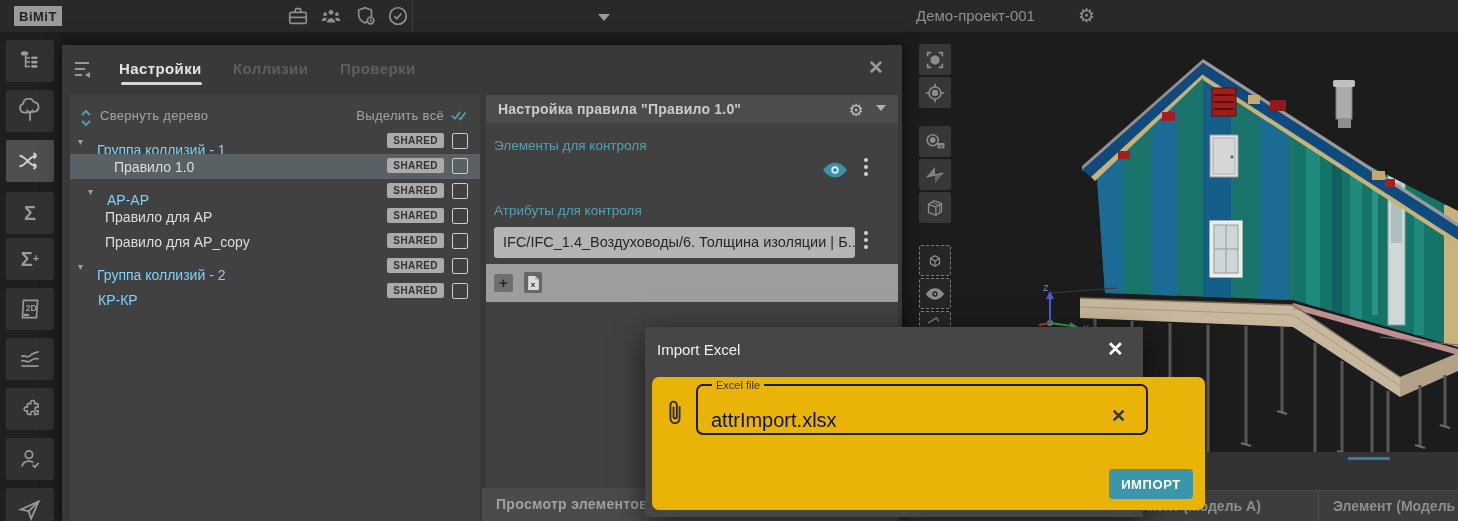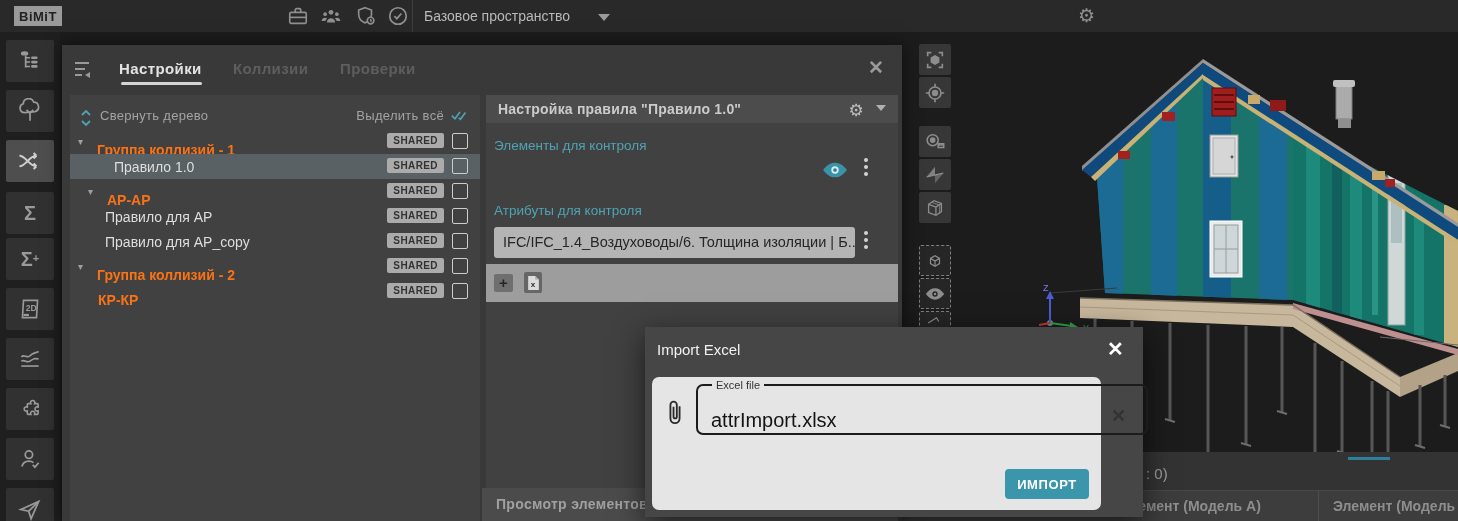--- a/index.html
+++ b/index.html
@@ -54,21 +54,21 @@
   .tree-toolbar{position:relative;height:24px;margin-top:10px;font-size:13px;letter-spacing:.3px;}
   .link{color:#a3a3a3;}
   .unfold-icon{position:absolute;left:8px;top:3px;width:16px;height:18px;color:#4fa3b4;}
   .collapse-link{position:absolute;left:30px;top:3px;}
   .selectall-link{position:absolute;right:36px;top:3px;}
   .dblcheck-icon{position:absolute;right:10px;top:2px;width:20px;height:18px;color:#4fa3b4;}
   .tree-row{position:relative;height:25px;display:flex;align-items:center;}
   .tree-row.selected{background:#596165;}
   .tree-row .caret{width:14px;font-size:10px;color:#9f9f9f;flex:0 0 14px;margin-right:5px;}
   .tree-row .lbl{font-size:14px;color:#dedede;white-space:nowrap;}
-  .tree-row .lbl.bold{font-weight:bold;color:#f97316;margin-top:17px;}
+  .tree-row .lbl.bold{font-weight:normal;color:#7dd3fc;margin-top:17px;}
   .badge{position:absolute;right:36px;top:4px;background:#ababab;color:#333;font-size:10px;font-weight:bold;
          letter-spacing:.4px;padding:2px 6px;border-radius:2px;}
   .cbox{position:absolute;right:12px;top:4px;width:14px;height:14px;border:1px solid #cdcdcd;border-radius:2px;}
   
   .rule-panel{position:absolute;left:424px;top:50px;width:412px;height:393px;background:#414141;overflow:hidden;}
   .gear-btn{position:absolute;right:34px;top:2px;font-size:17px;color:#bdbdbd;font-weight:normal;}
   .field-label{position:absolute;left:8px;color:#4fa3b4;font-size:13.5px;}
   .field-input{position:absolute;left:8px;height:31px;background:#b4b4b4;border-radius:3px;color:#262626;
                font-size:14.5px;line-height:31px;padding:0 9px;white-space:nowrap;overflow:hidden;box-sizing:border-box;}
   .eye-btn{position:absolute;left:336px;top:66px;width:26px;height:20px;}
@@ -79,21 +79,21 @@
   .plus-btn{left:8px;width:19px;height:18px;background:#6f6f6f;color:#262626;font-size:15px;font-weight:bold;line-height:18px;}
   .excel-btn{left:38px;top:8px;width:18px;height:21px;background:#666;}
   
   .preview-bar{position:absolute;left:420px;top:443px;width:416px;height:33px;background:#4b4b4b;color:#a0a0a0;
                font-weight:bold;font-size:14px;line-height:33px;padding-left:14px;letter-spacing:.3px;box-sizing:border-box;}
   
   .modal{position:absolute;left:645px;top:327px;width:498px;height:190px;background:#464646;z-index:50;
          box-shadow:0 8px 28px rgba(0,0,0,.6);}
   .modal-title{position:absolute;left:12px;top:14px;color:#f1f1f1;font-size:15px;}
   .modal-close{position:absolute;left:462px;top:10px;color:#fff;font-size:20px;font-weight:bold;}
-  .modal-card{position:absolute;left:7px;top:50px;width:449px;height:133px;background:#e5e5e5;border-radius:7px;}
+  .modal-card{position:absolute;left:7px;top:50px;width:553px;height:133px;background:#eab308;border-radius:7px;}
   .clip-icon{position:absolute;left:12px;top:21px;width:22px;height:30px;color:#2a2a2a;}
   .file-fieldset{position:absolute;left:44px;top:2px;width:428px;height:52px;border:2px solid #1c1c1c;
                  border-radius:7px;margin:0;padding:0 10px;}
   .file-fieldset legend{font-size:11px;color:#333;padding:0 4px;margin-left:4px;}
   .file-value{position:absolute;left:13px;top:18px;font-size:20px;color:#141414;}
   .file-clear{position:absolute;right:20px;top:14px;color:#333;font-size:18px;font-weight:bold;}
   .import-btn{position:absolute;right:12px;bottom:11px;width:84px;height:30px;background:#3b96ac;border-radius:4px;
               color:#fff;font-size:13px;font-weight:bold;letter-spacing:.6px;display:flex;align-items:center;justify-content:center;}
 </style>
 </head>
@@ -127,22 +127,22 @@
     </svg>
     </span>
   <span class="tb-icon" style="left:387px">
     <svg viewBox="0 0 24 24" fill="none" stroke="currentColor" stroke-width="1.9">
       <circle cx="12" cy="12" r="9"></circle>
         <path d="M8 12.2l2.7 2.7 5-5.6"></path>
     </svg>
     </span>
 
   <div class="tb-divider"></div>
-  <div class="workspace">Базовое пространство</div>
   <div class="ws-caret"></div>
+  <div class="project">Демо-проект-001</div>
   <div class="tb-gear">⚙</div>
 </div>
 
 <div class="sidebar">
   <div class="side-tile" style="top:8px">
     <svg width="26" height="26" viewBox="0 0 24 24" fill="currentColor">
         <ellipse cx="7" cy="5" rx="3.4" ry="2"></ellipse>
         <path d="M8 7v11" stroke="currentColor" stroke-width="1.6" fill="none"></path>
         <path d="M8 9h4M8 13h4M8 17h4" stroke="currentColor" stroke-width="1.4" fill="none"></path>
         <rect x="13" y="7.8" width="6" height="2.4" rx="1.2"></rect>

